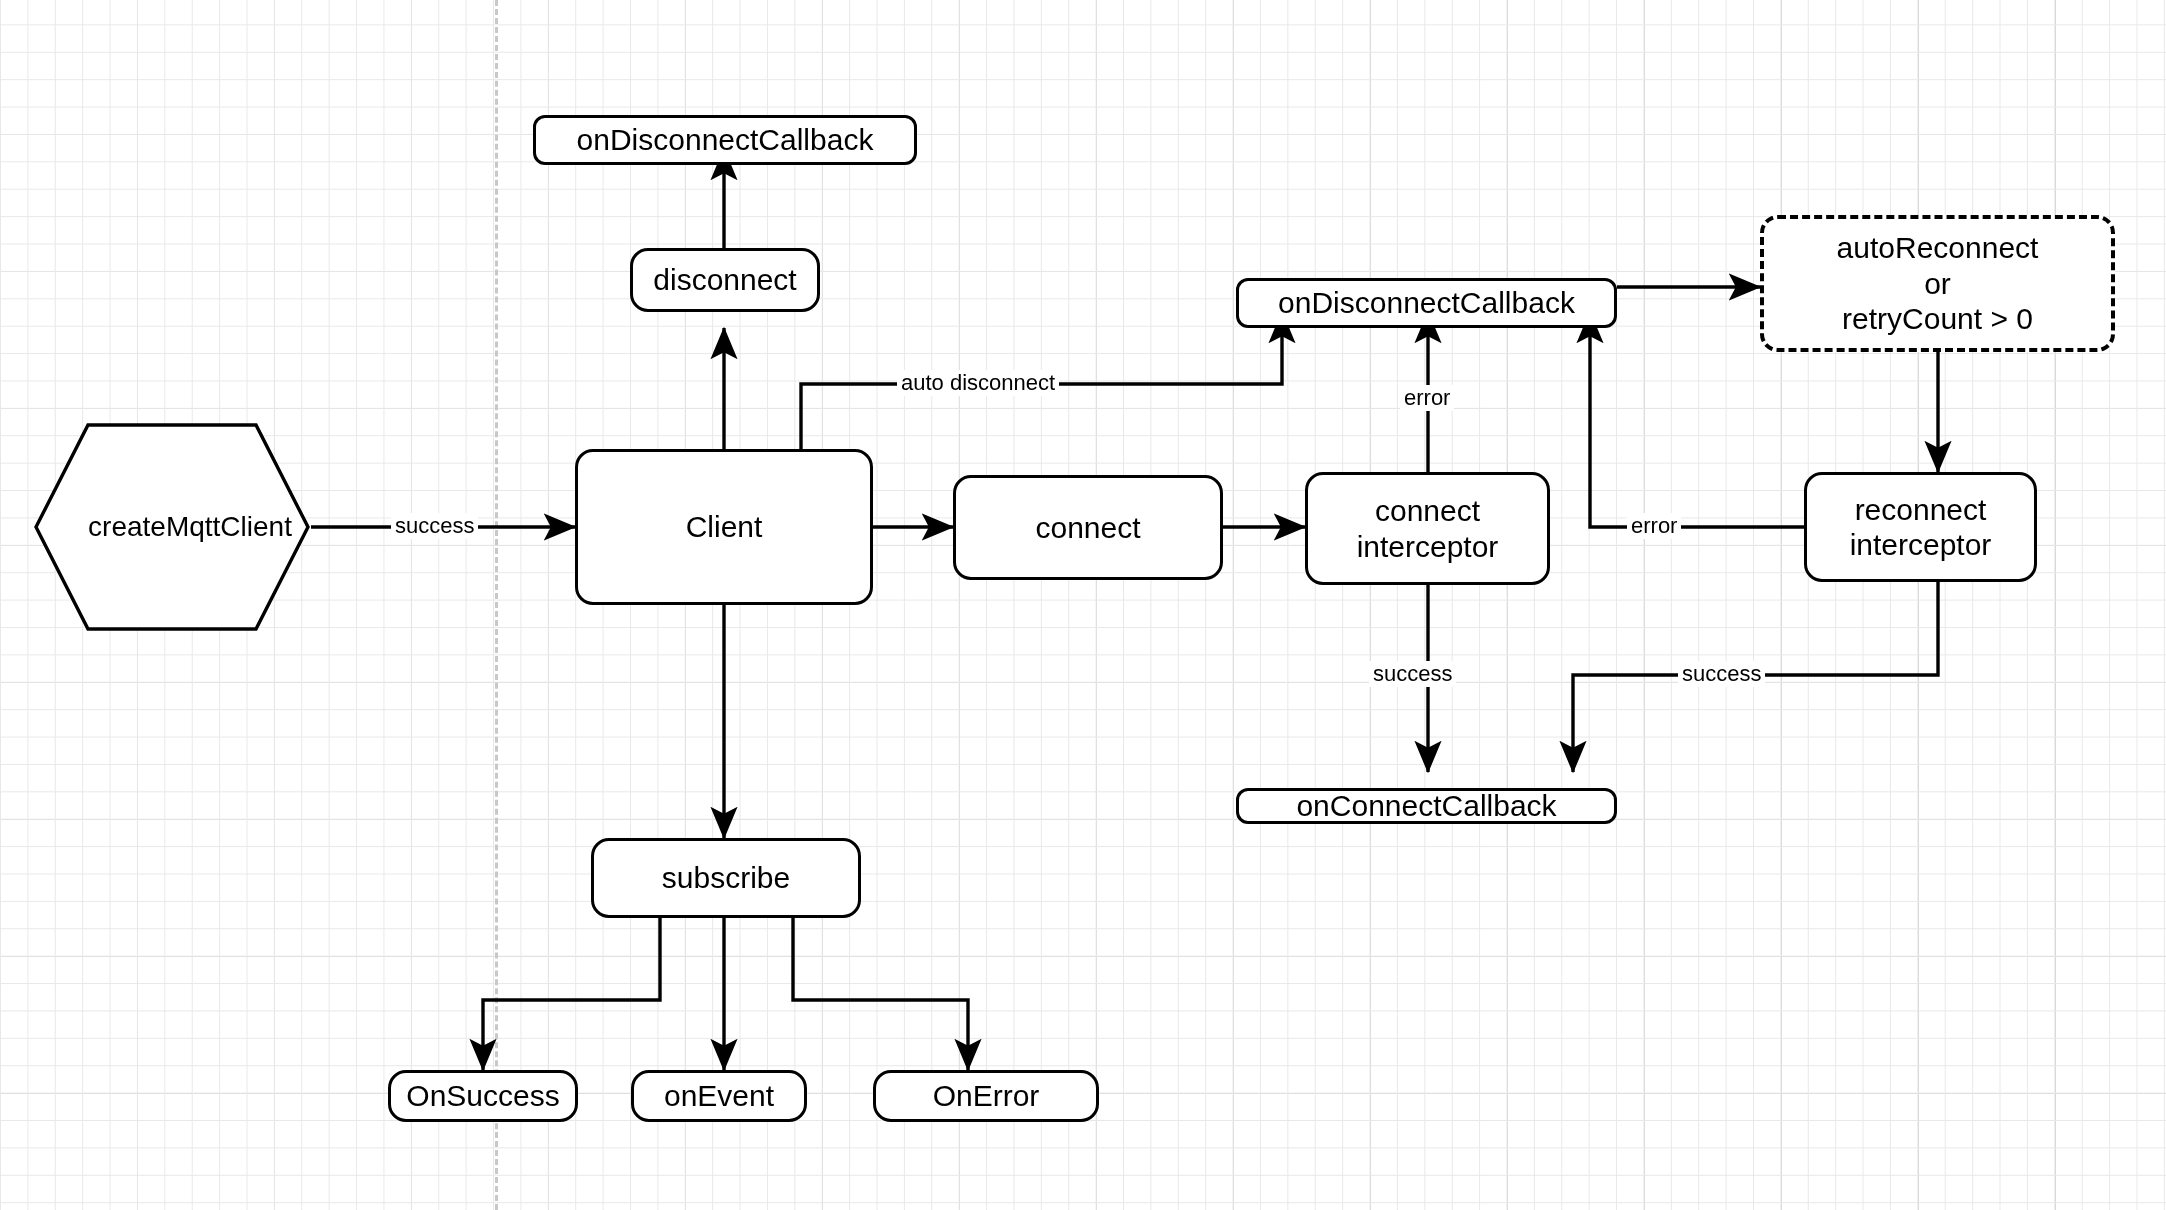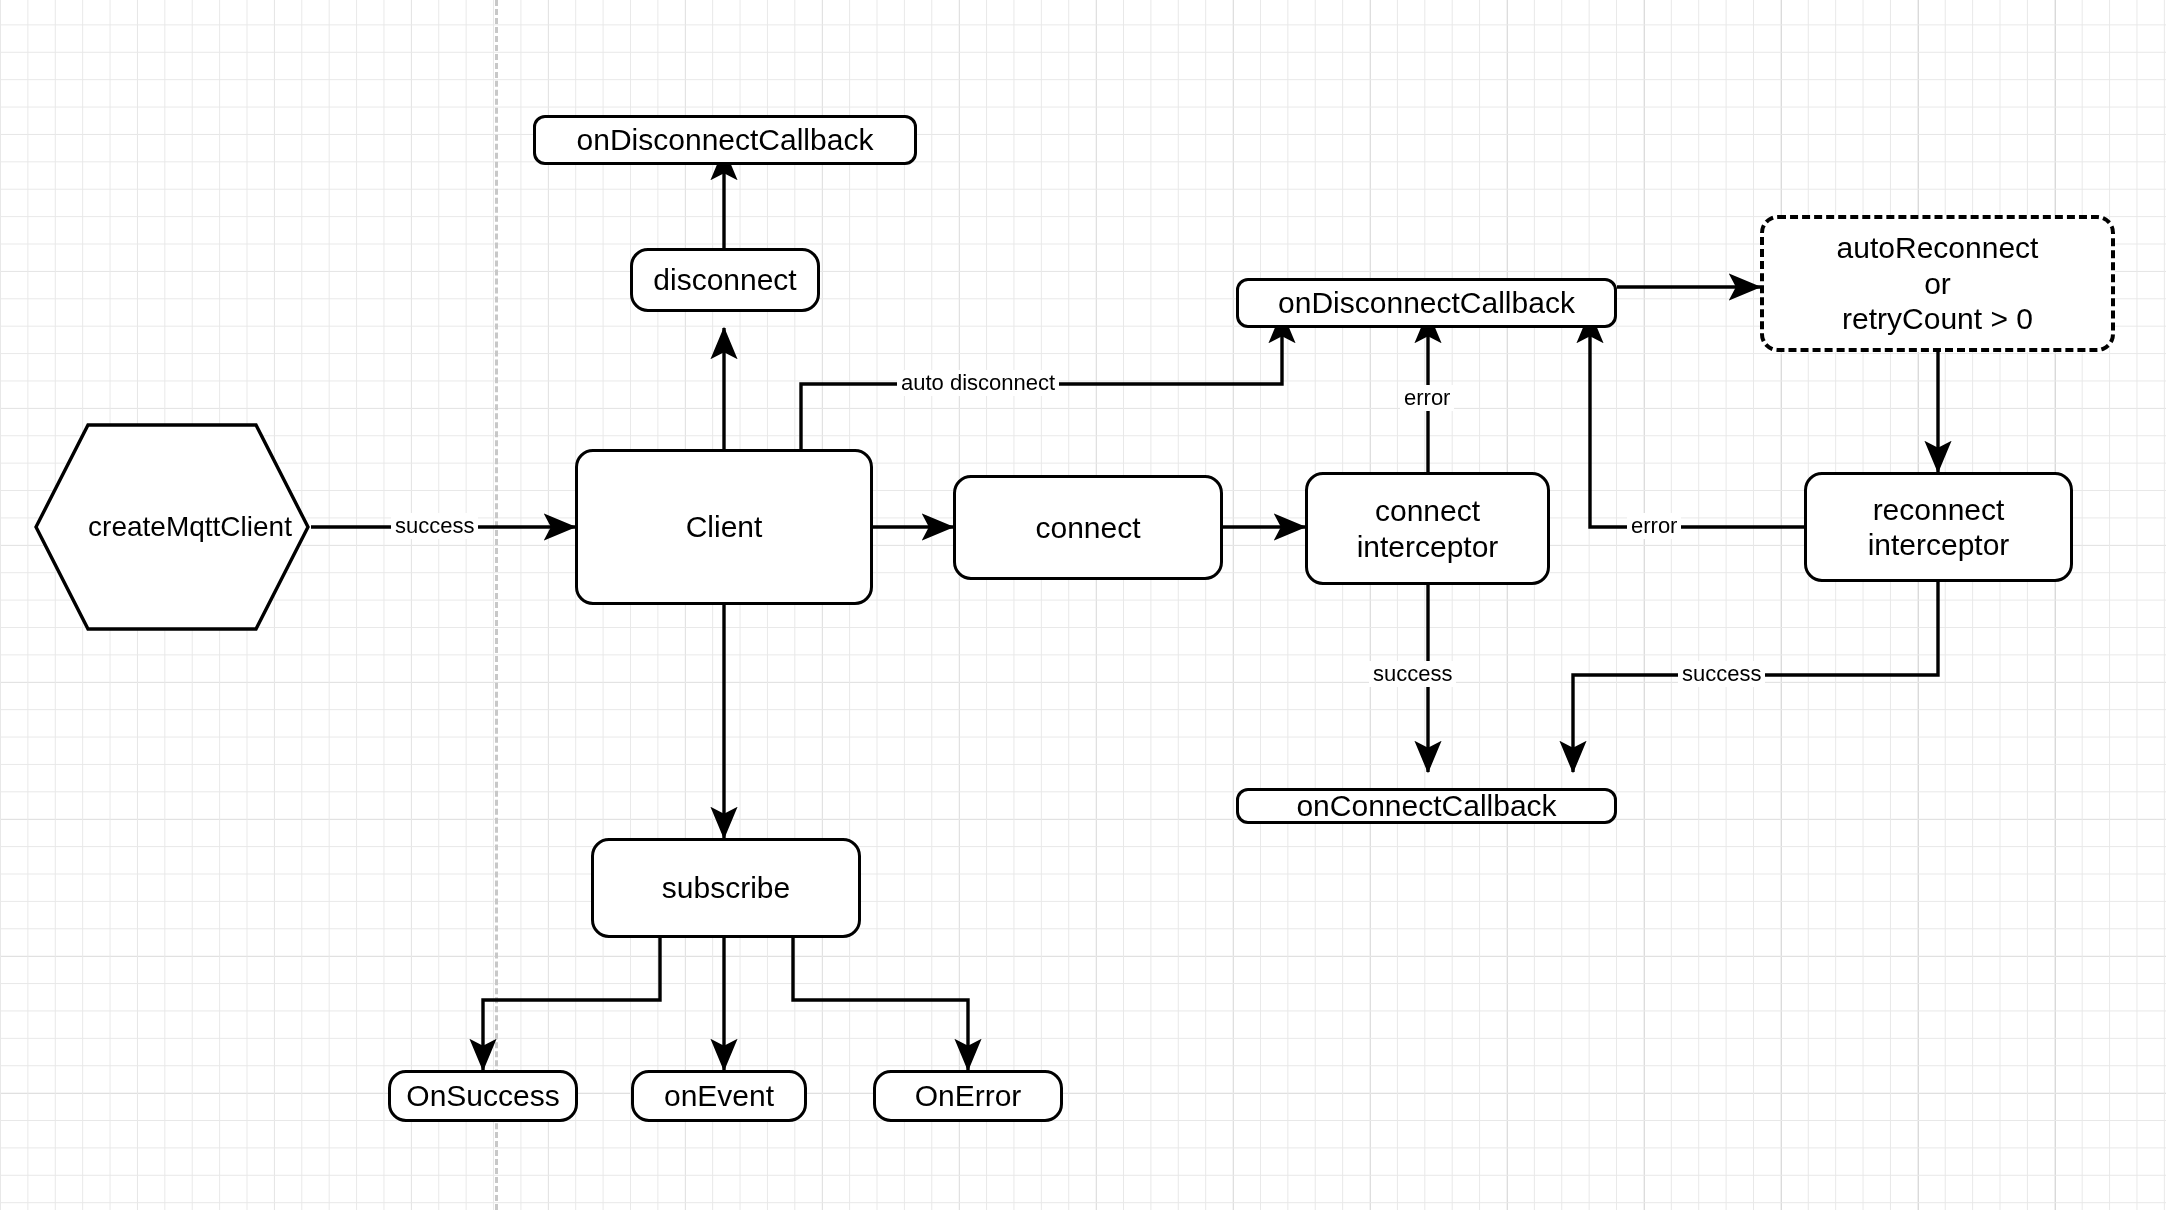--- a/index.html
+++ b/index.html
@@ -145,33 +145,33 @@
   </div>
 
   <div class="node rounded" style="left:630px; top:248px; width:190px; height:64px;">
     <span>disconnect</span>
   </div>
 
   <div class="node rounded" style="left:575px; top:449px; width:298px; height:156px;">
     <span>Client</span>
   </div>
 
-  <div class="node rounded" style="left:591px; top:838px; width:270px; height:100px;">
+  <div class="node rounded" style="left:591px; top:838px; width:270px; height:80px;">
     <span>subscribe</span>
   </div>
 
   <div class="node rounded" style="left:388px; top:1070px; width:190px; height:52px;">
     <span>OnSuccess</span>
   </div>
 
   <div class="node rounded" style="left:631px; top:1070px; width:176px; height:52px;">
     <span>onEvent</span>
   </div>
 
-  <div class="node rounded" style="left:873px; top:1070px; width:190px; height:52px;">
+  <div class="node rounded" style="left:873px; top:1070px; width:226px; height:52px;">
     <span>OnError</span>
   </div>
 
   <div class="node rounded" style="left:953px; top:475px; width:270px; height:105px;">
     <span>connect</span>
   </div>
 
   <div class="node rounded" style="left:1305px; top:472px; width:245px; height:113px;">
     <span>connect
 interceptor</span>
@@ -184,21 +184,21 @@
   <div class="node rect" style="left:1236px; top:772px; width:381px; height:36px;">
     <span>onConnectCallback</span>
   </div>
 
   <div class="node dashed" style="left:1760px; top:215px; width:355px; height:137px;">
     <span>autoReconnect
 or
 retryCount &gt; 0</span>
   </div>
 
-  <div class="node rounded" style="left:1804px; top:472px; width:269px; height:110px;">
+  <div class="node rounded" style="left:1804px; top:472px; width:233px; height:110px;">
     <span>reconnect
 interceptor</span>
   </div>
 
   <div class="edge-label" style="left:391px; top:513px;">success</div>
 
   <div class="edge-label" style="left:897px; top:370px;">auto disconnect</div>
 
   <div class="edge-label" style="left:1400px; top:385px;">error</div>
 

